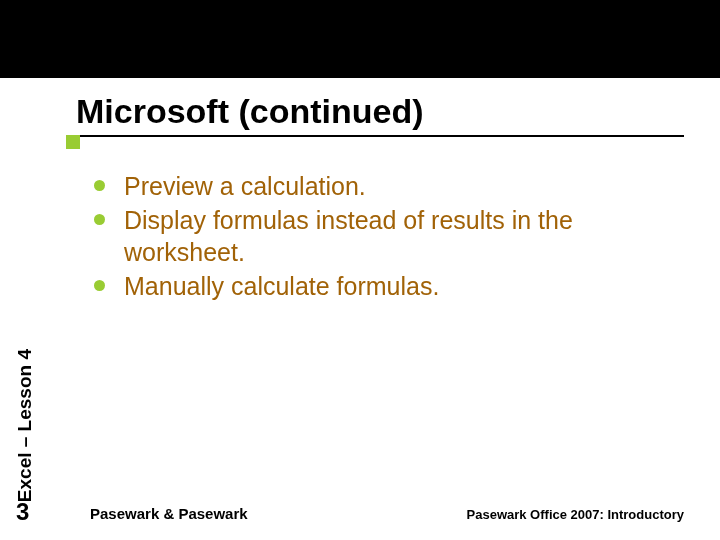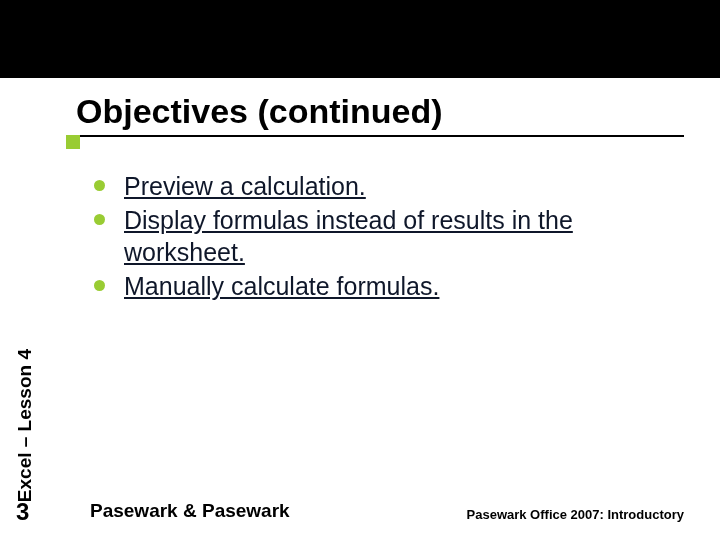--- a/index.html
+++ b/index.html
@@ -73,23 +73,22 @@
     right: 40px;
   }
   .bullet-list {
     list-style: none;
   }
   .bullet-list li {
     position: relative;
     padding-left: 34px;
     font-size: 25px;
     line-height: 1.28;
-    color: #0f172a;
+    color: #a16207;
     margin-bottom: 2px;
-    text-decoration: underline;
   }
   .bullet-list li::before {
     content: "";
     position: absolute;
     left: 4px;
     top: 10px;
     width: 11px;
     height: 11px;
     background: #99cc33;
     border-radius: 50%;
@@ -99,42 +98,42 @@
     left: 16px;
     bottom: 14px;
     font-size: 24px;
     font-weight: bold;
     color: #000;
   }
   .footer-left {
     position: absolute;
     left: 90px;
     bottom: 18px;
-    font-size: 19px;
+    font-size: 15px;
     font-weight: bold;
     color: #000;
   }
   .footer-right {
     position: absolute;
     right: 36px;
     bottom: 18px;
     font-size: 13px;
     font-weight: bold;
     color: #000;
   }
 </style>
 </head>
 <body>
 
 <div class="slide">
 
   <div class="topbar"></div>
 
   <div class="title-band">
-    <div class="title-text">Objectives (continued)</div>
+    <div class="title-text">Microsoft (continued)</div>
   </div>
   <div class="title-rule"></div>
   <div class="accent-box"></div>
 
   <div class="sidebar">
     <div class="sidebar-text">Excel – Lesson 4</div>
   </div>
 
   <div class="body">
     <ul class="bullet-list">

